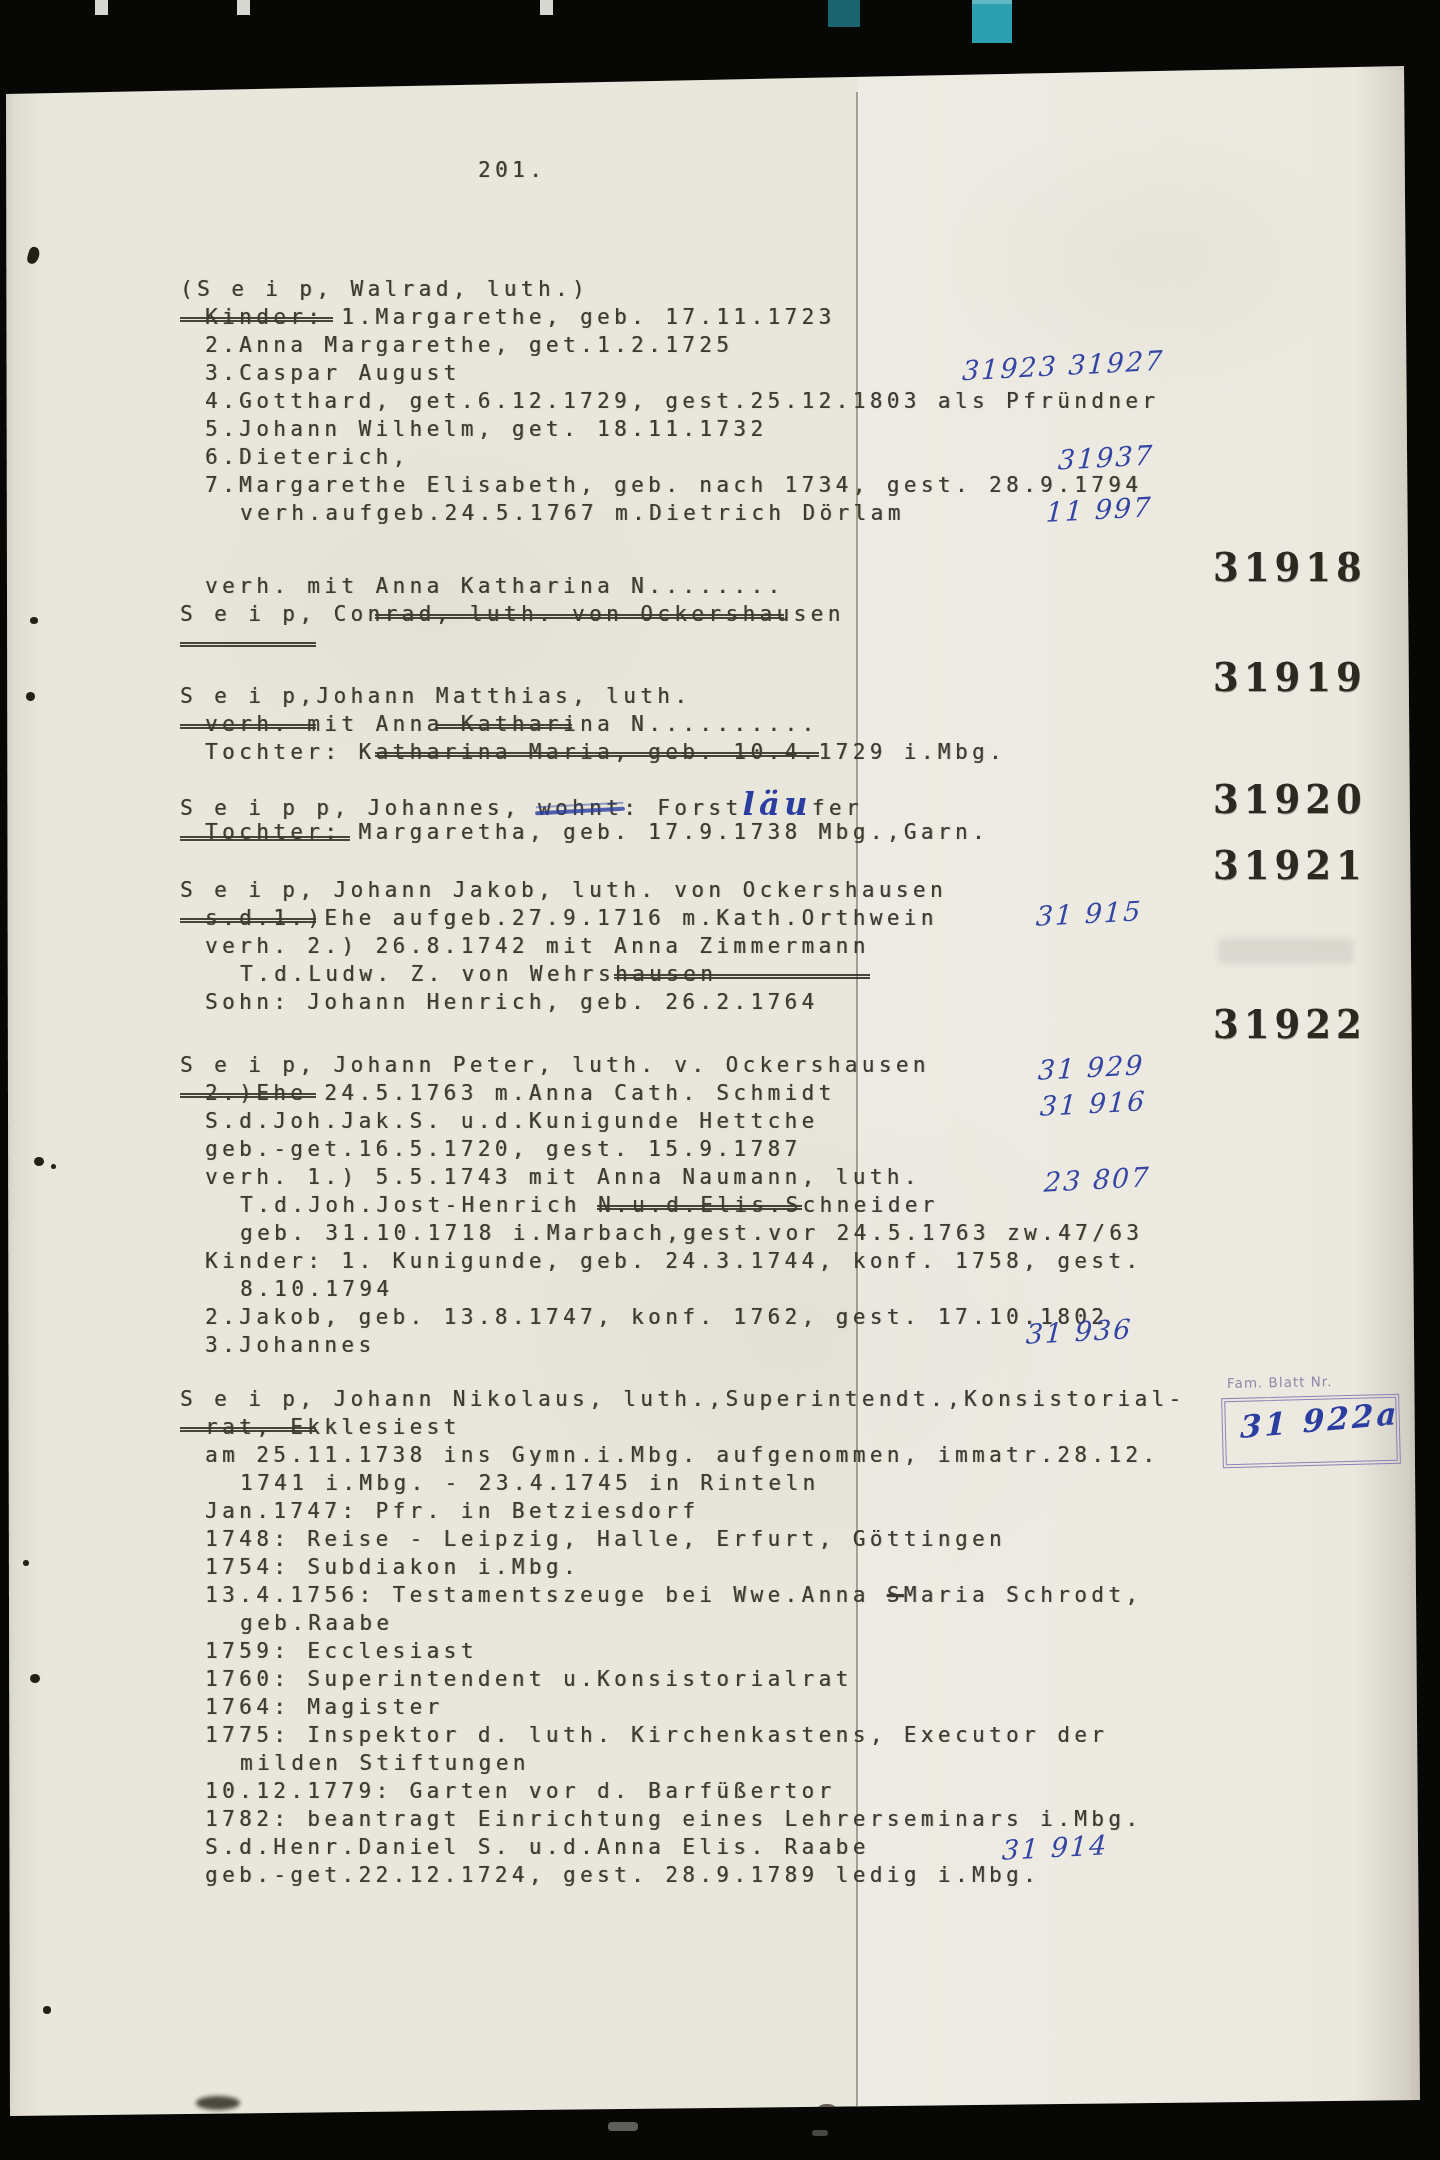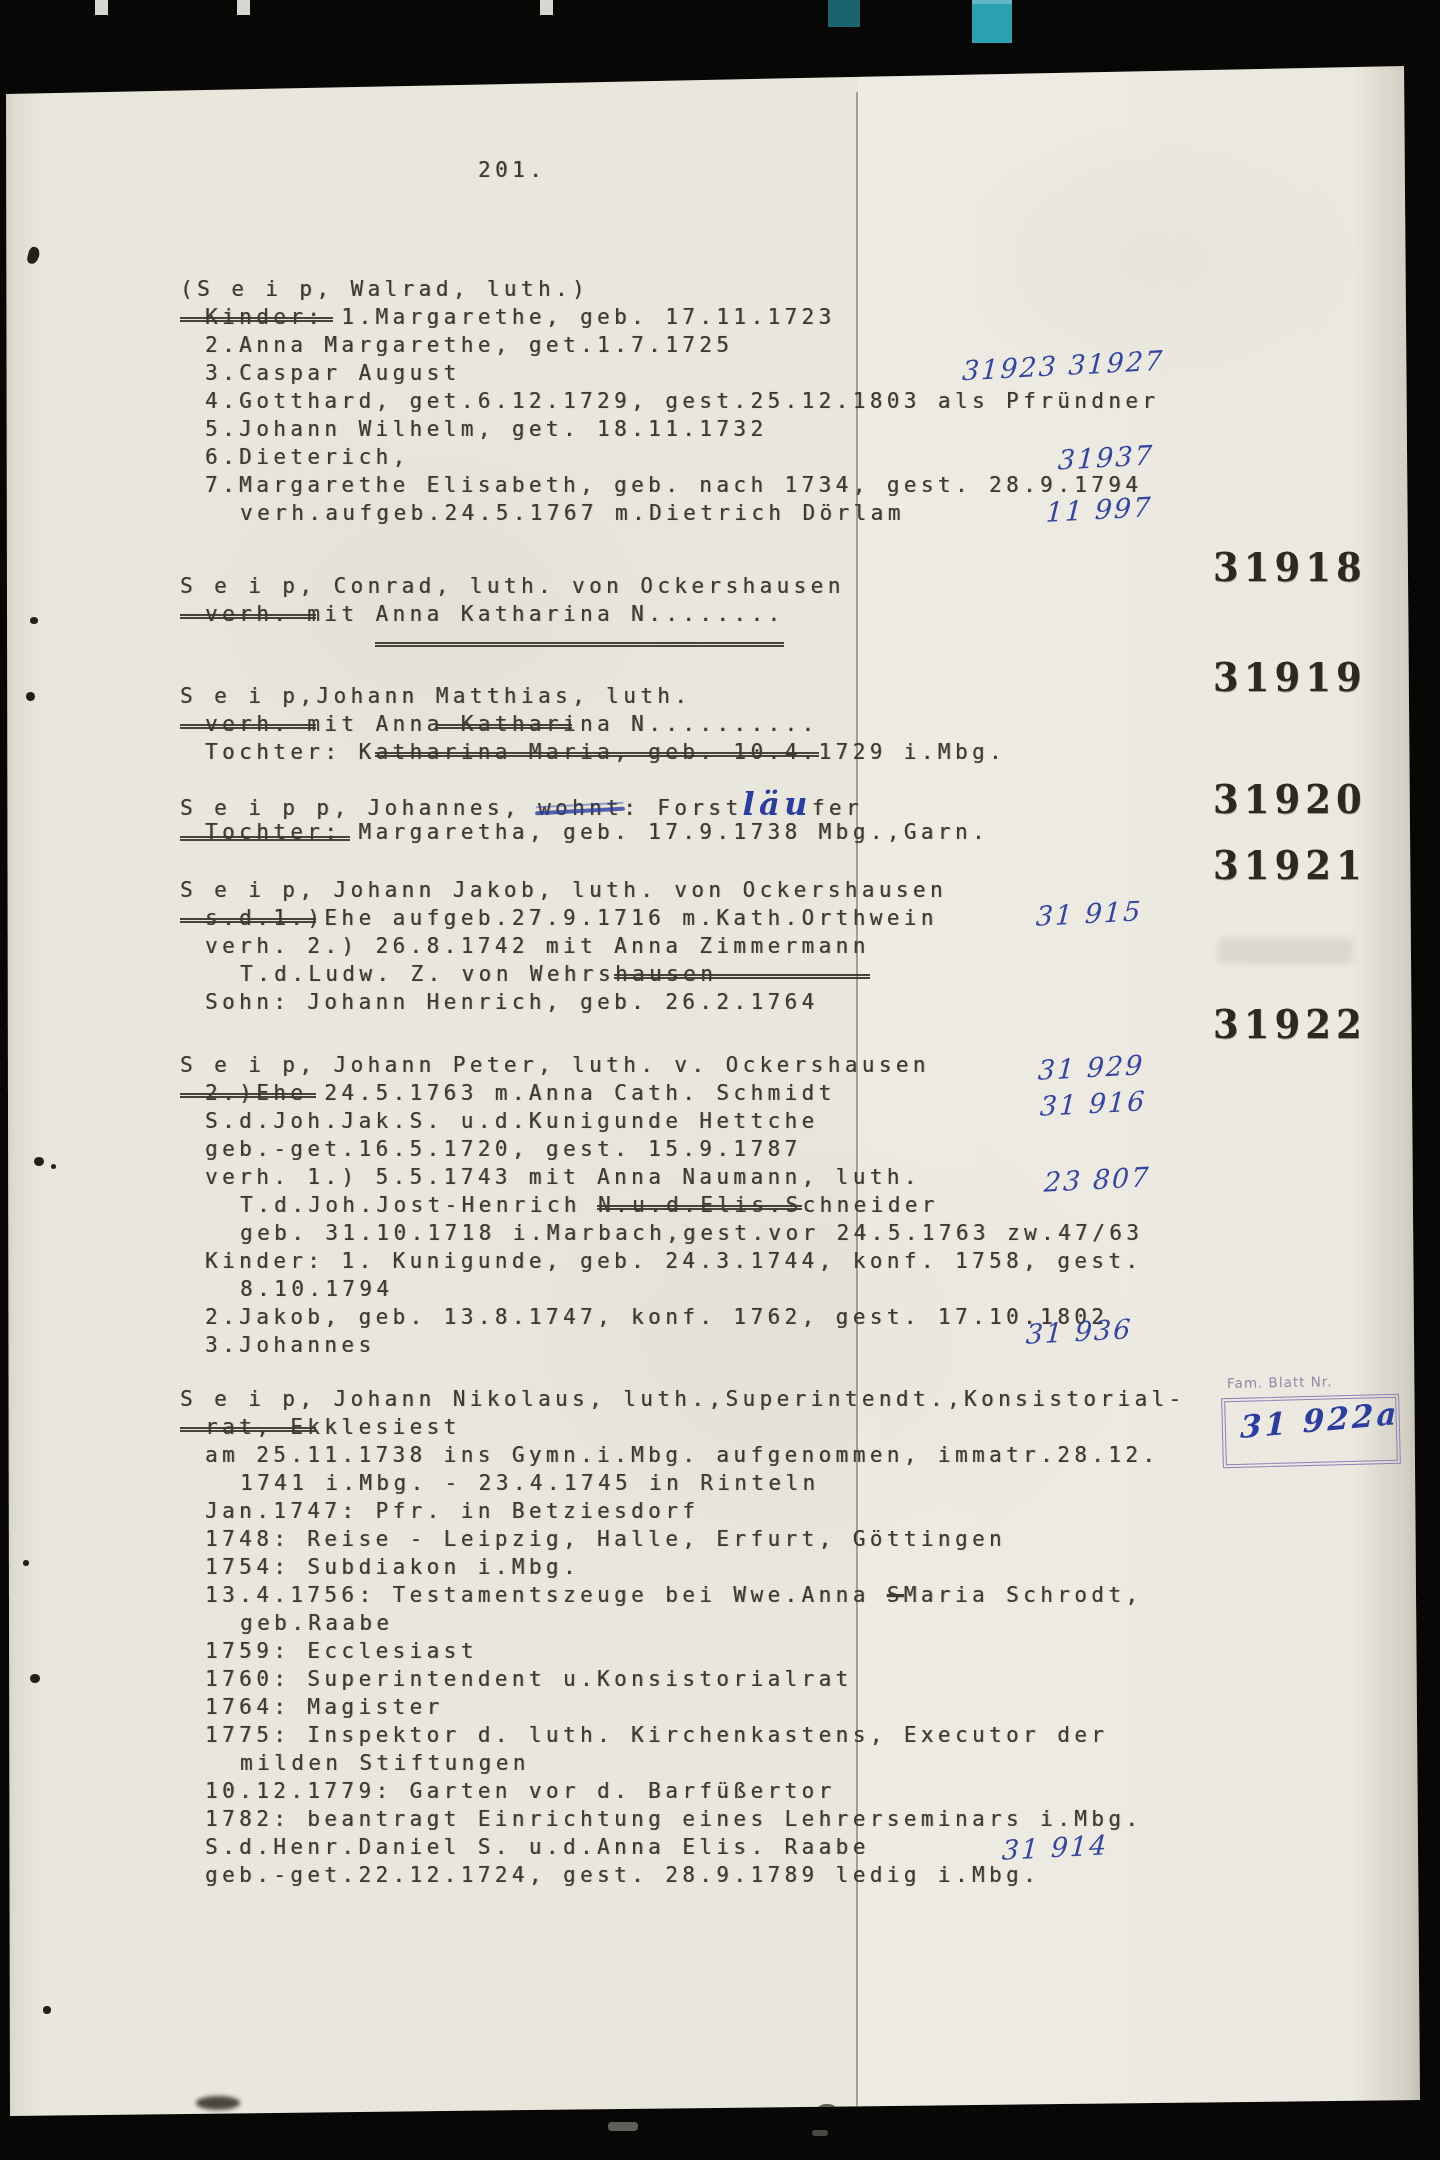--- a/index.html
+++ b/index.html
@@ -120,32 +120,32 @@
   <div class="speck sp7"></div>
   <div class="speck sp8"></div>
   <div class="speck sp9"></div>
   <div class="speck sp10"></div>
 
   <div class="typed page-number">201.</div>
 
   <div class="block" style="top:275px">
     <div class="line"><span class="u2">(S e i p,</span><span> Walrad, luth.)</span></div>
     <div class="line ind1">Kinder: 1.Margarethe, geb. 17.11.1723</div>
-    <div class="line ind1">2.Anna Margarethe, get.1.7.1725</div>
+    <div class="line ind1">2.Anna Margarethe, get.1.2.1725</div>
     <div class="line ind1">3.Caspar August</div>
     <div class="line ind1">4.Gotthard, get.6.12.1729, gest.25.12.1803 als Pfründner</div>
     <div class="line ind1">5.Johann Wilhelm, get. 18.11.1732</div>
     <div class="line ind1">6.Dieterich,</div>
     <div class="line ind1">7.Margarethe Elisabeth, geb. nach 1734, gest. 28.9.1794</div>
     <div class="line ind2">verh.aufgeb.24.5.1767 m.Dietrich Dörlam</div>
   </div>
 
   <div class="block" style="top:572px">
+    <div class="line ind1"><span>verh. mit </span><span class="u2">Anna Katharina N........</span></div>
     <div class="line"><span class="u2">S e i p,</span><span> Conrad, luth. von Ockershausen</span></div>
-    <div class="line ind1"><span>verh. mit </span><span class="u2">Anna Katharina N........</span></div>
   </div>
 
   <div class="block" style="top:682px">
     <div class="line"><span class="u2">S e i p,</span><span>Johann </span><span class="u2">Matthias</span><span>, luth.</span></div>
     <div class="line ind1"><span>verh. mit </span><span class="u2">Anna Katharina N..........</span></div>
     <div class="line ind1">Tochter: Katharina Maria, geb. 10.4.1729 i.Mbg.</div>
   </div>
 
   <div class="block" style="top:790px">
     <div class="line"><span class="u2">S e i p p,</span><span> Johannes, </span><span class="scribble">wohnt</span><span>: Forst</span><span class="hw-fix">läu</span><span>fer</span></div>

